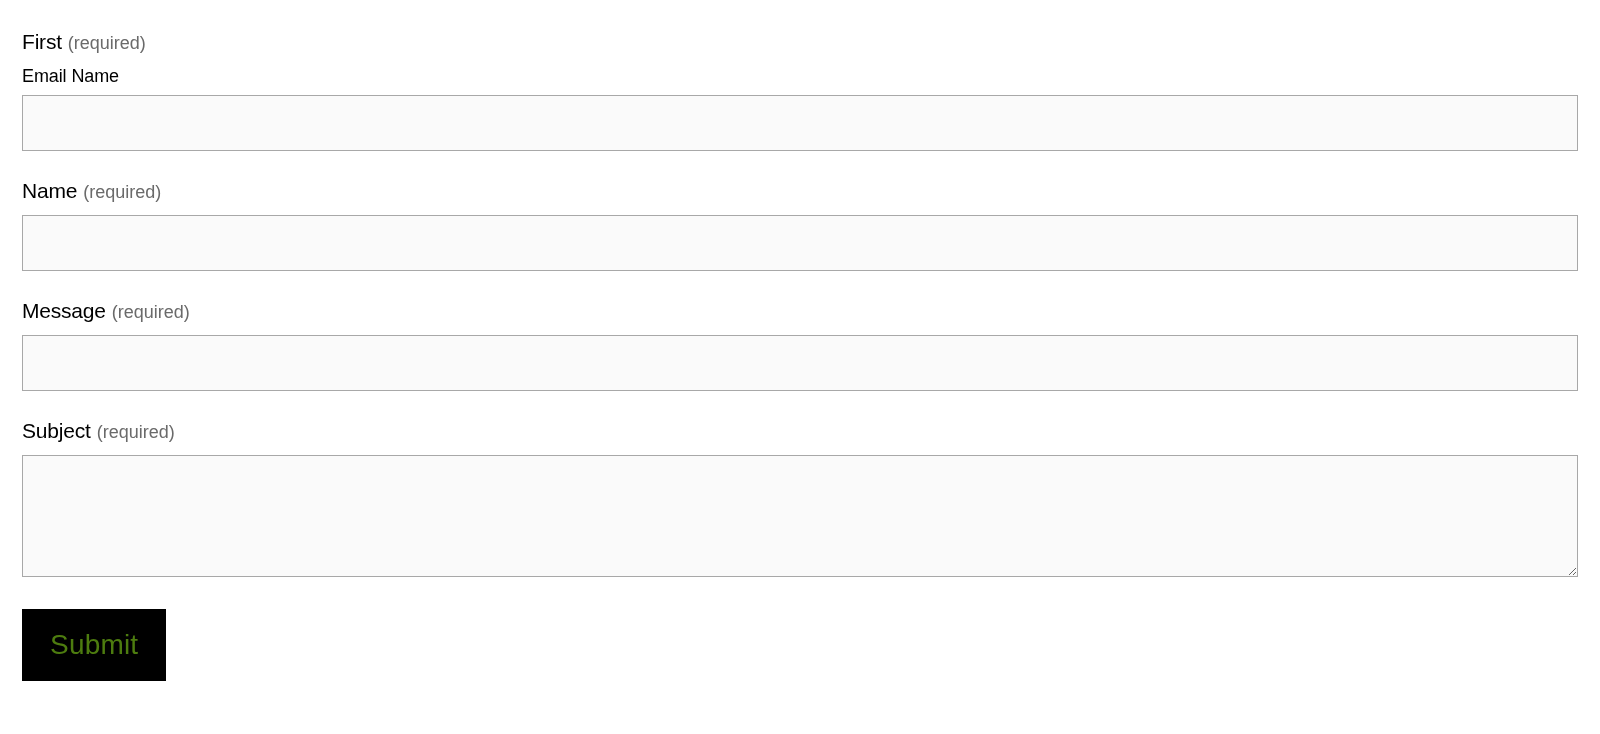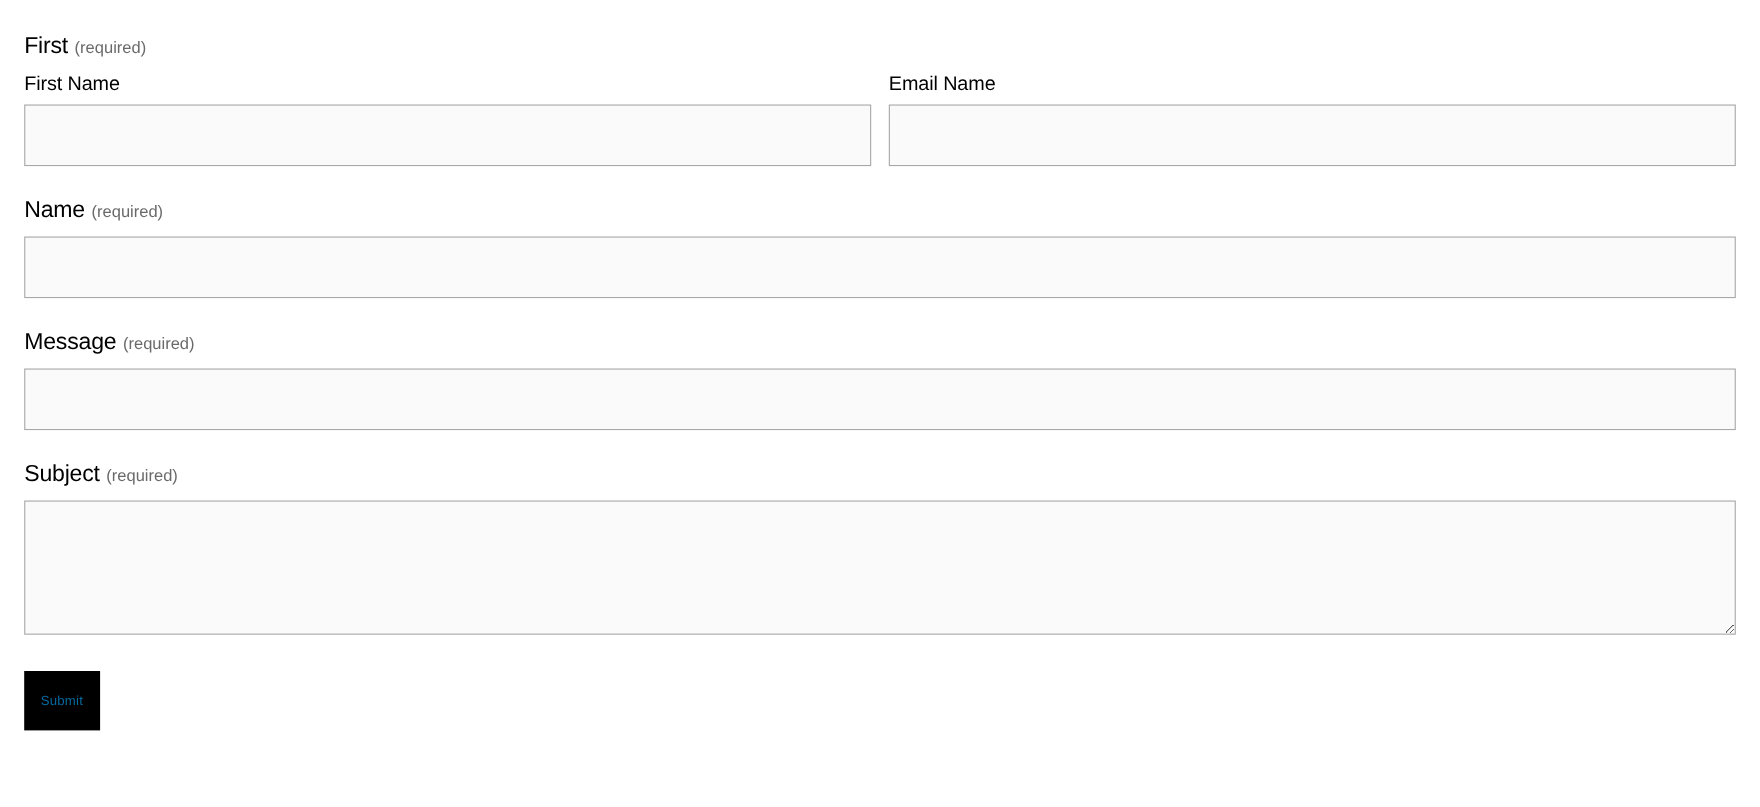--- a/index.html
+++ b/index.html
@@ -16,21 +16,21 @@
     .form-group {
       margin-bottom: 28px;
     }
     .field-label {
       font-size: 21px;
       font-weight: 400;
       color: #000000;
       letter-spacing: -0.2px;
     }
     .required-text {
-      font-size: 15px;
+      font-size: 18px;
       font-weight: 400;
       color: #6a6a6a;
       margin-left: 6px;
     }
     .label-row {
       display: flex;
       align-items: baseline;
       margin-bottom: 10px;
     }
     .sub-label {
@@ -69,46 +69,42 @@
     .name-col {
       flex: 1;
       display: flex;
       flex-direction: column;
     }
     .field-with-top-margin {
       margin-top: 12px;
     }
     .submit-button {
       background: #000000;
-      color: #0369a1;
+      color: #4d7c0f;
       border: none;
-      font-size: 12px;
+      font-size: 28px;
       font-weight: 400;
-      padding: 20px 15px;
+      padding: 20px 28px;
       cursor: pointer;
       font-family: inherit;
       letter-spacing: 0.2px;
     }
   </style>
 </head>
 <body>
 
 <form>
 
   
   <div class="form-group">
     <div class="label-row">
       <span class="field-label">First</span>
       <span class="required-text">(required)</span>
     </div>
     <div class="name-row">
-      <div class="name-col">
-        <span class="sub-label">First Name</span>
-        <input type="text" class="input-field" value="" style="">
-      </div>
       <div class="name-col">
         <span class="sub-label">Email Name</span>
         <input type="text" class="input-field" value="" style="">
       </div>
     </div>
   </div>
 
   
   <div class="form-group">
     <div class="label-row">

